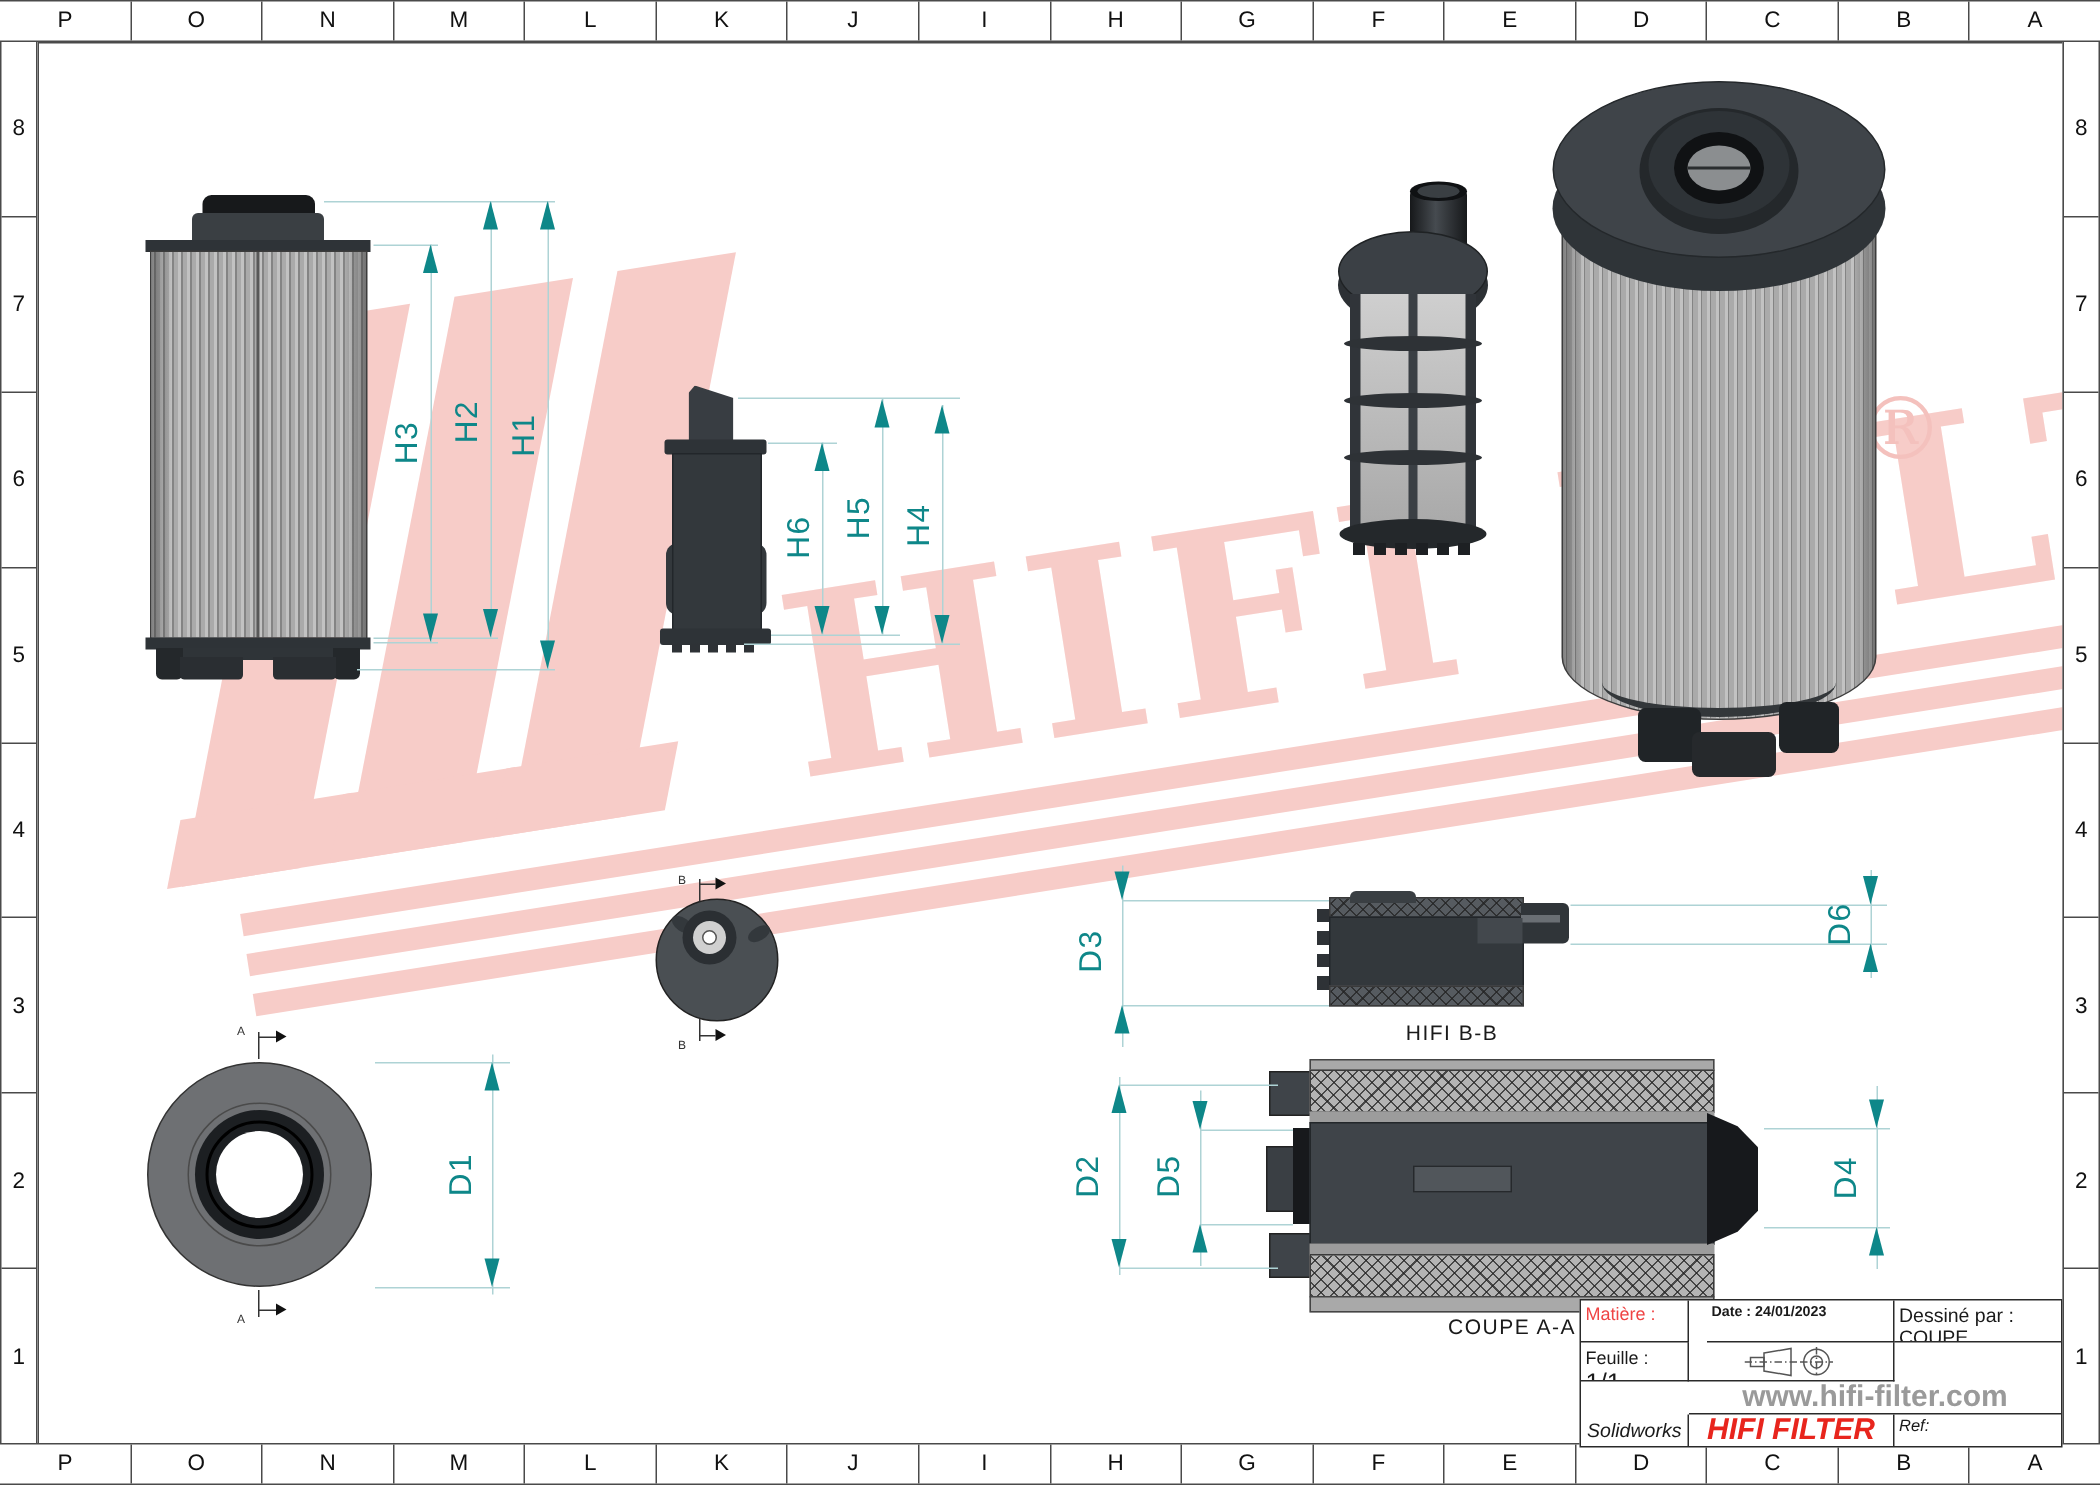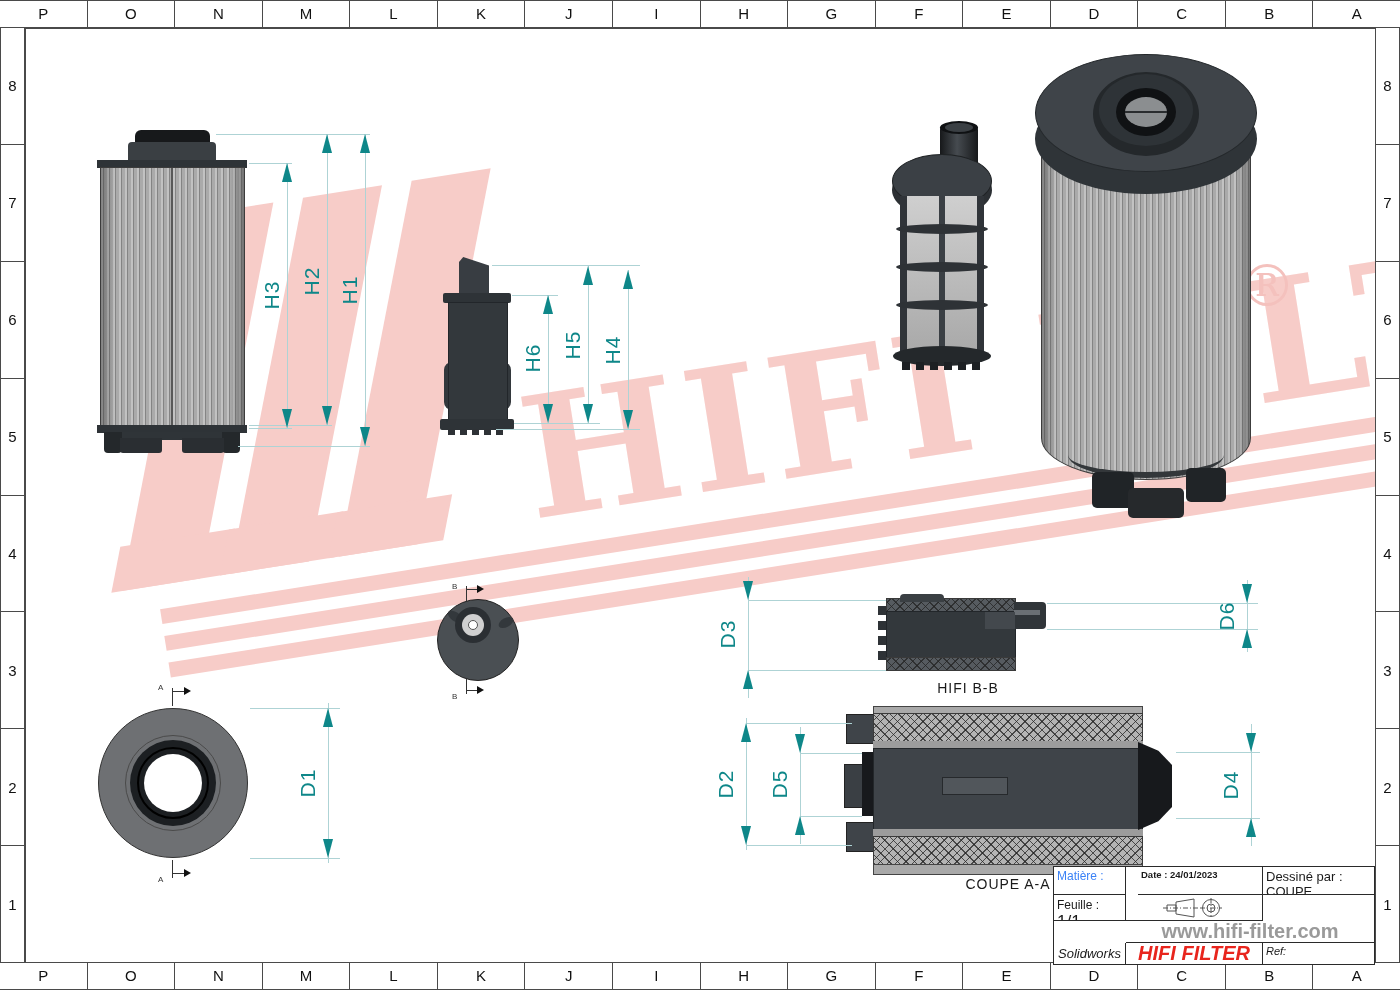--- a/index.html
+++ b/index.html
@@ -55,21 +55,21 @@
   .secmark .tick{position:absolute;width:1px;background:#333;}
   .secmark .stub{position:absolute;height:1px;background:#333;}
   .secmark .tri{position:absolute;width:0;height:0;border-top:4px solid transparent;border-bottom:4px solid transparent;border-left:7px solid #111;}
   .secmark .ltr{position:absolute;font-size:8px;color:#333;}
   
   .tblock{position:absolute;left:1053px;top:866px;width:322px;height:99px;background:#fff;z-index:6;
           border:1px solid #2a2a2a;box-sizing:border-box;display:grid;
           grid-template-columns:72px 137px 1fr;grid-template-rows:28px 26px 22px 1fr;}
   .tc{border-right:1px solid #2a2a2a;border-bottom:1px solid #2a2a2a;box-sizing:border-box;overflow:hidden;}
   .tc.nr{border-right:none;} .tc.nb{border-bottom:none;font-style:italic;}
-  .t-matiere{font-size:12px;color:#3b82f6;padding:2px 3px;}
+  .t-matiere{font-size:12px;color:#ef4444;padding:2px 3px;}
   .t-date{font-size:9.5px;font-weight:bold;color:#1a1a1a;padding:2px 3px;margin-left:12px;}
   .t-dessine{font-size:13px;color:#1a1a1a;padding:2px 3px;}
   .t-feuille{font-size:12px;color:#1a1a1a;padding:3px 3px;}
   .t-feuille b{font-size:17px;font-weight:normal;}
   .t-plcc{display:flex;align-items:center;justify-content:center;font-size:26px;font-weight:bold;letter-spacing:1px;color:#e8251d;grid-column:2/4;}
   .t-url{display:flex;align-items:center;justify-content:center;font-size:20px;font-weight:bold;color:#9a9a9a;grid-column:2/4;}
   .t-sym{display:flex;align-items:center;justify-content:center;}
   .t-solid{display:flex;align-items:center;justify-content:center;font-size:13px;color:#1a1a1a;}
   .t-brand{display:flex;align-items:center;justify-content:center;font-size:20px;font-weight:bold;color:#e8251d;}
   .t-ref{font-size:11px;color:#1a1a1a;padding:2px 3px;}

